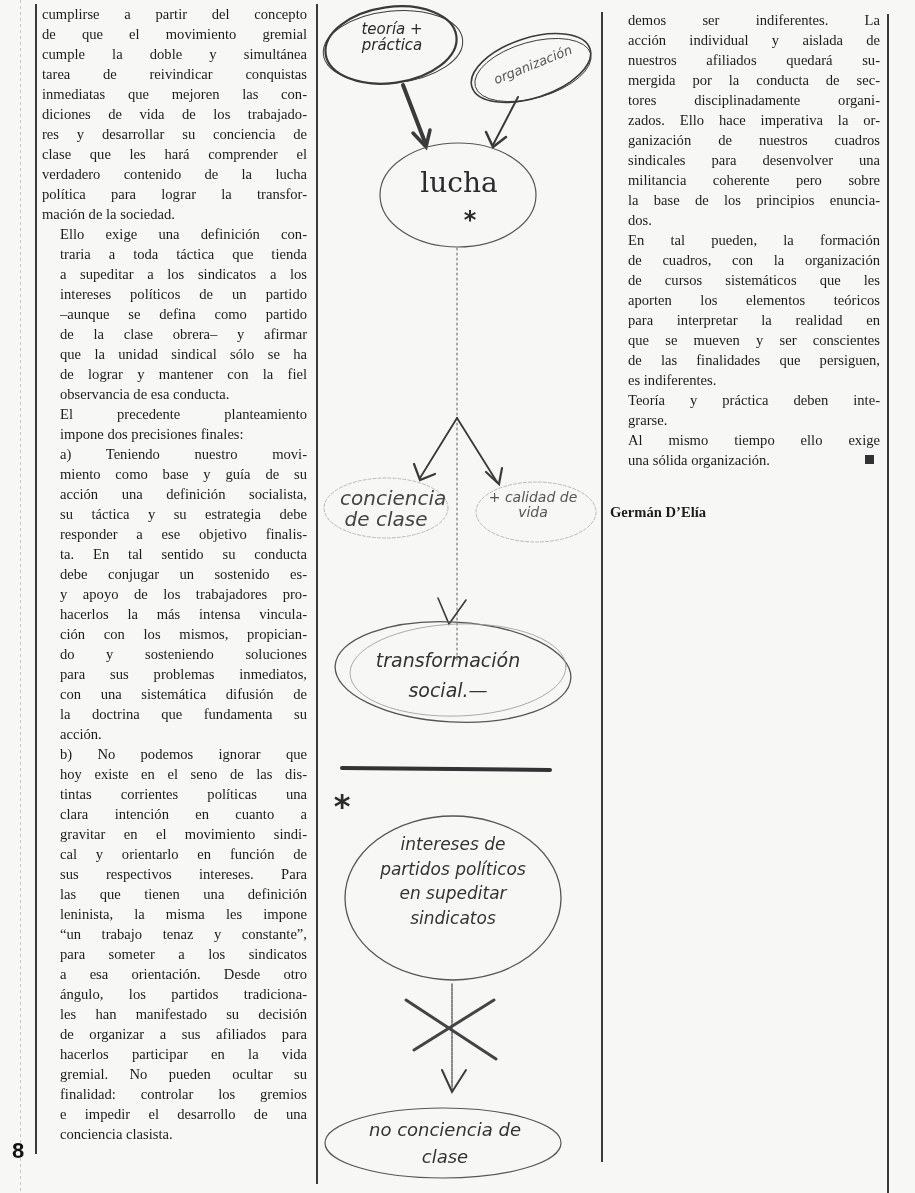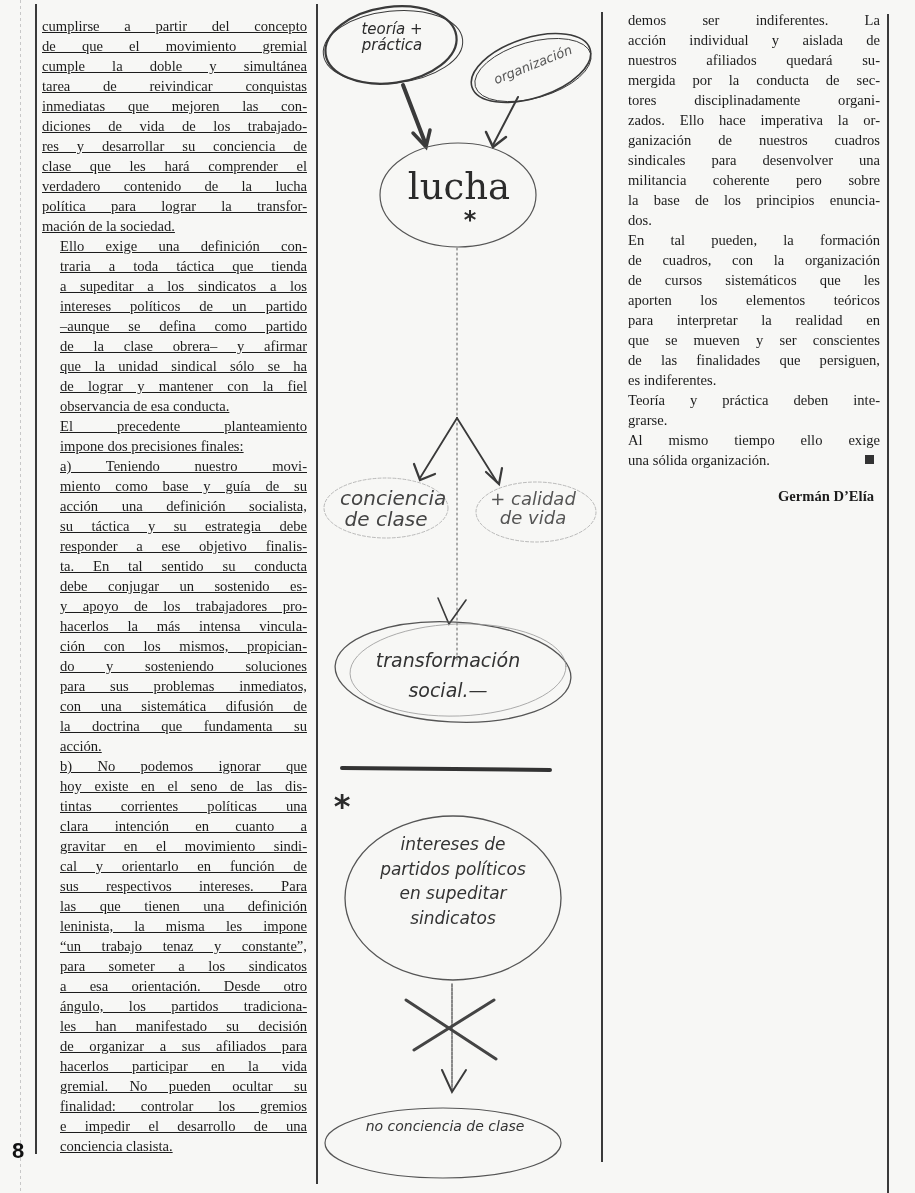--- a/index.html
+++ b/index.html
@@ -19,32 +19,32 @@
   .rule-mid2  { left: 601px; height: 1150px; top: 12px; }
   .rule-right { left: 887px; height: 1180px; top: 14px; }
 
   .col {
     position: absolute;
     font-size: 14.6px;
     line-height: 20px;
     text-align: justify;
     hyphens: none;
   }
-  .col-left  { left: 42px;  top: 16px;  width: 265px; text-decoration: underline; }
+  .col-left  { left: 42px;  top: 4px;  width: 265px; }
   .col-right { left: 610px; top: 10px; width: 270px; }
   .col p { margin: 0; text-indent: 18px; }
   .col p.noindent { text-indent: 0; }
   .col p .line { display: block; text-align: justify; text-align-last: justify; }
   .col p .line.last { text-align-last: left; }
   .end-mark {
     display: inline-block; width: 9px; height: 9px; background: #333;
     float: right; margin-top: 5px; margin-right: 6px;
   }
   .signature {
-    text-align: right; font-weight: bold; margin-top: 16px; margin-right: 6px;
+    font-weight: bold; margin-top: 32px; margin-right: 6px;
     font-size: 14.6px;
   }
   .page-number {
     position: absolute; left: 12px; top: 1138px;
     font-family: "Liberation Sans", "DejaVu Sans", sans-serif;
     font-weight: bold; font-size: 22px; color: #111;
   }
 
   
   .diagram { position: absolute; left: 318px; top: 0; width: 283px; height: 1193px; }
@@ -177,28 +177,28 @@
       <line x1="88" y1="1000" x2="178" y2="1059" stroke-width="3" stroke="#444"></line>
       <line x1="176" y1="1000" x2="96" y2="1050" stroke-width="3" stroke="#444"></line>
       <polyline points="124,1070 134,1092 148,1070" stroke-width="2"></polyline>
 
       <ellipse cx="125" cy="1143" rx="118" ry="35" stroke-width="1.2" stroke="#555"></ellipse>
     </g>
   </svg>
 
   <div class="hand" style="left:28px; top:22px; width:92px; font-size:15px;">teoría + práctica</div>
   <div class="hand" style="left:160px; top:58px; width:110px; font-size:13px; color:#555; transform:rotate(-22deg);">organización</div>
-  <div class="hand" style="left:86px; top:168px; width:110px; font-size:37px; font-style:normal; font-family:'DejaVu Serif', serif;">lucha</div>
+  <div class="hand" style="left:86px; top:168px; width:110px; font-size:28px; font-style:normal; font-family:'DejaVu Serif', serif;">lucha</div>
   <div class="hand" style="left:142px; top:208px; width:20px; font-size:24px; font-style:normal; font-weight:bold;">*</div>
   <div class="hand" style="left:22px; top:488px; width:92px; font-size:20px; color:#444;">conciencia de clase</div>
-  <div class="hand" style="left:170px; top:490px; width:90px; font-size:18px; color:#555;">+ calidad de vida</div>
+  <div class="hand" style="left:170px; top:490px; width:90px; font-size:14px; color:#555;">+ calidad de vida</div>
   <div class="hand" style="left:45px; top:645px; width:170px; font-size:19px; line-height:1.6; color:#333;">transformación social.—</div>
   <div class="hand" style="left:12px; top:790px; width:24px; font-size:32px; font-style:normal; font-weight:bold;">*</div>
   <div class="hand" style="left:60px; top:832px; width:150px; font-size:17px; line-height:1.45; color:#333;">intereses de partidos políticos en supeditar sindicatos</div>
-  <div class="hand" style="left:42px; top:1116px; width:170px; font-size:14px; line-height:1.5; color:#333;">no conciencia de clase</div>
+  <div class="hand" style="left:42px; top:1116px; width:170px; font-size:18px; line-height:1.5; color:#333;">no conciencia de clase</div>
 </div>
 
 <div class="col col-right" id="right-col">
     <p>
       <span class="line">demos ser indiferentes. La</span>
       <span class="line">acción individual y aislada de</span>
       <span class="line">nuestros afiliados quedará su-</span>
       <span class="line">mergida por la conducta de sec-</span>
       <span class="line">tores disciplinadamente organi-</span>
       <span class="line">zados. Ello hace imperativa la or-</span>

